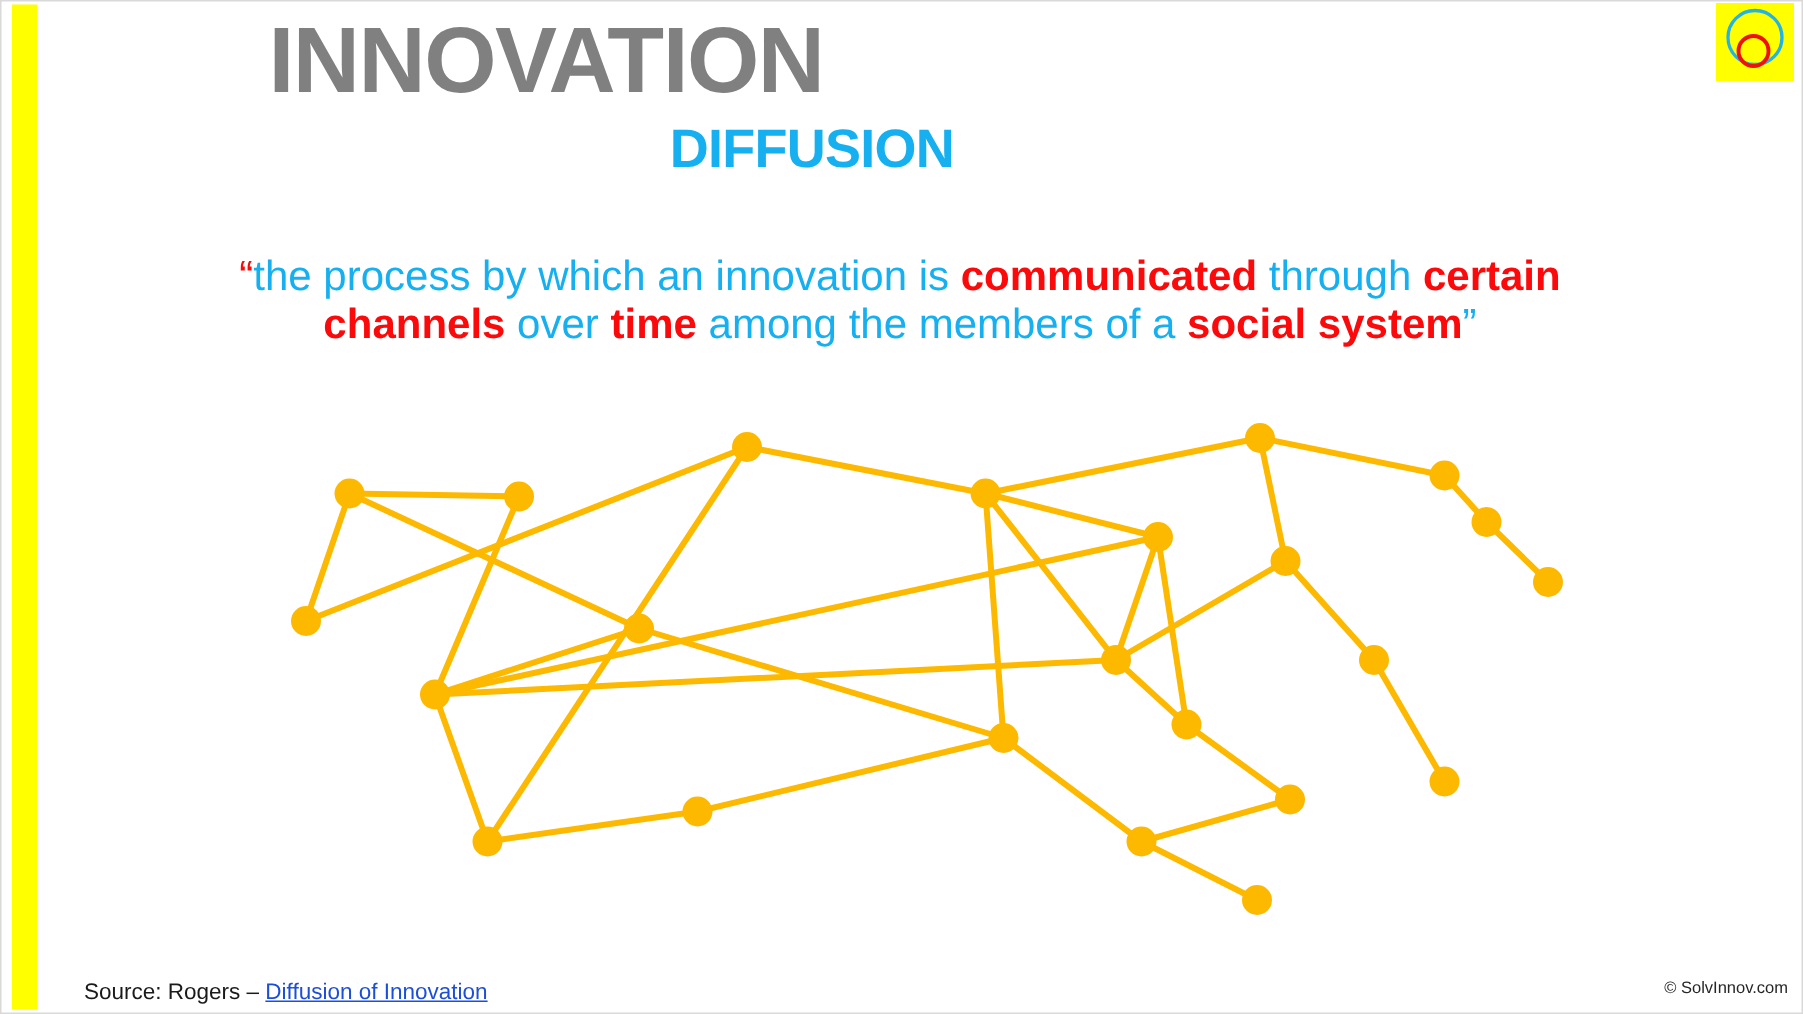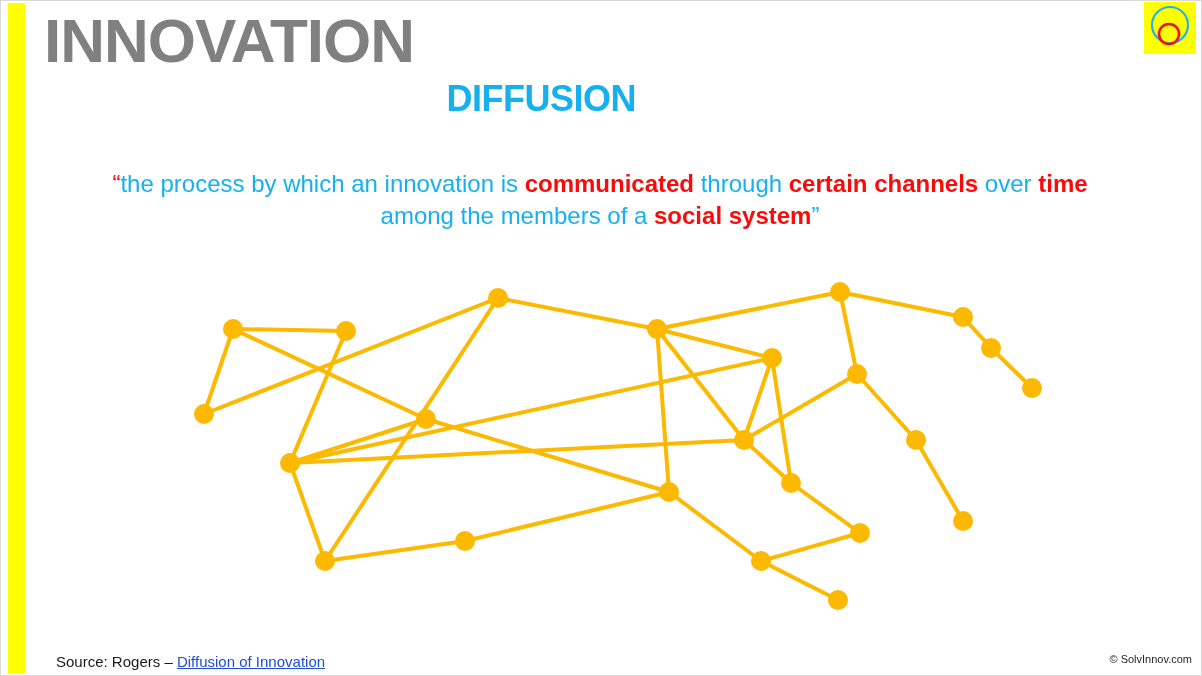--- a/index.html
+++ b/index.html
@@ -45,20 +45,21 @@
   }
   #title-main {
     font-family: "Liberation Sans", sans-serif;
     font-weight: bold;
     font-size: 62px;
     line-height: 62px;
     letter-spacing: -1px;
     color: #808080;
     margin: 0;
     white-space: nowrap;
+    text-align: center;
   }
   #title-sub {
     font-family: "Liberation Sans", sans-serif;
     font-weight: bold;
     font-size: 36px;
     line-height: 54px;
     letter-spacing: -0.5px;
     color: #16b0f0;
     margin: 0;
     text-align: right;
@@ -75,21 +76,21 @@
     background: #ffff00;
   }
   
   #quote {
     position: absolute;
     left: 95px;
     top: 168px;
     width: 1010px;
     text-align: center;
     font-family: "Liberation Sans", sans-serif;
-    font-size: 24px;
+    font-size: 28px;
     line-height: 32px;
     color: #16b0f0;
   }
   #quote .hl {
     color: #fa0a0a;
     font-weight: bold;
   }
   #quote .qm {
     color: #fa0a0a;
   }

